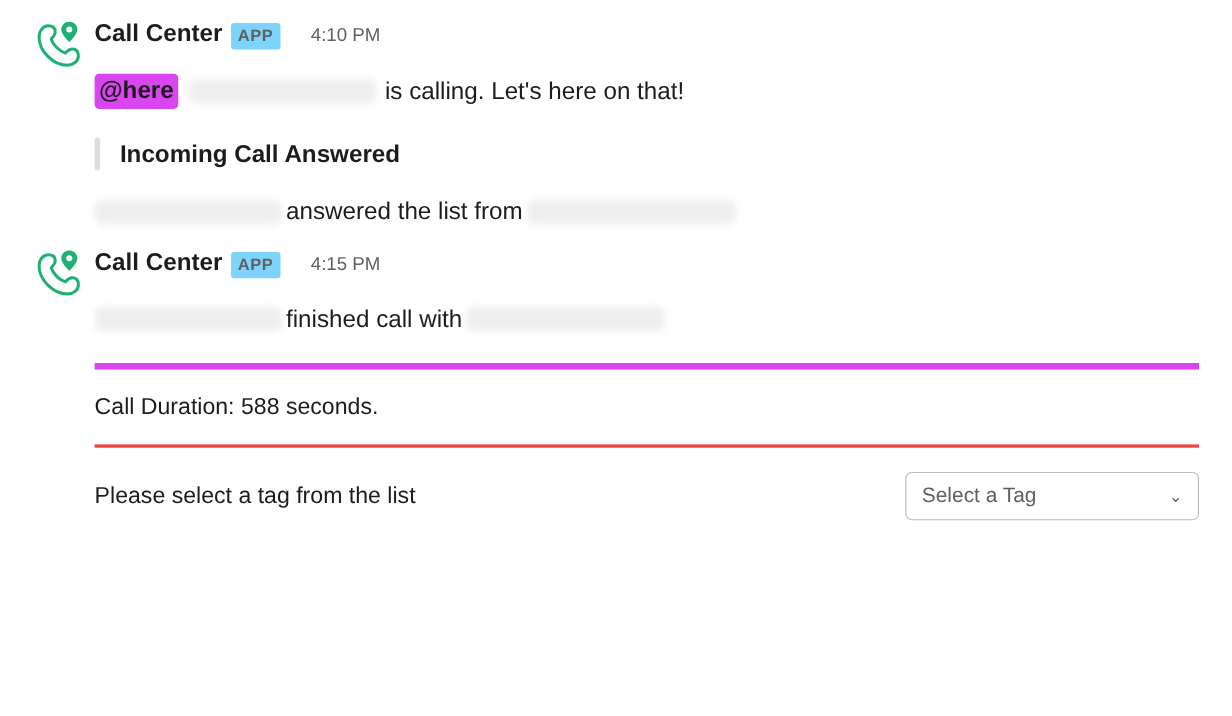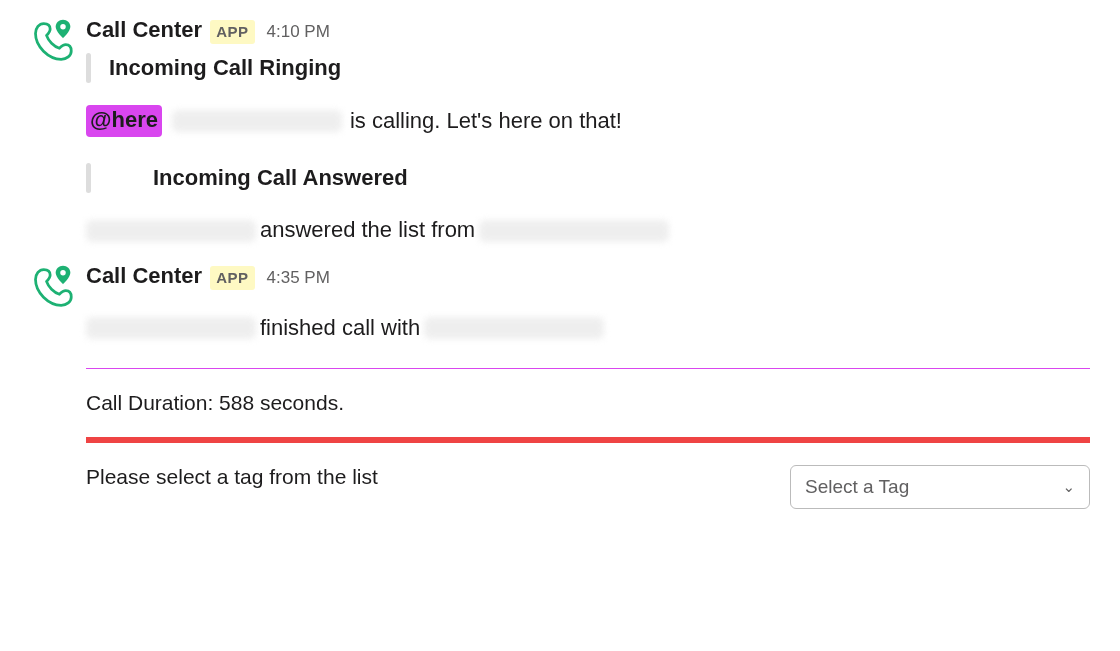--- a/index.html
+++ b/index.html
@@ -31,32 +31,32 @@
     gap: 8px;
     line-height: 1.3;
   }
   .sender {
     font-weight: 900;
     font-size: 22px;
     color: #1d1c1d;
     text-align: right;
   }
   .app-badge {
-    background: #fef9c3;
+    background: #7dd3fc;
     color: #616061;
     font-size: 15px;
     font-weight: 700;
     padding: 2px 6px;
     border-radius: 3px;
     letter-spacing: 0.5px;
   }
   .timestamp {
     color: #616061;
     font-size: 17px;
-    margin-left: 4px;
+    margin-left: 20px;
   }
   .block-title-row {
     display: flex;
     align-items: center;
     margin-top: 8px;
   }
   .block-bar {
     width: 5px;
     height: 30px;
     background: #dddddd;
@@ -90,48 +90,49 @@
     border-radius: 6px;
     background: #ededed;
     filter: blur(3px);
     opacity: .9;
     vertical-align: middle;
   }
   .attachment-section {
     margin: 14px 0 0 0;
   }
   .attach-row {
-    border-top: 1px solid #d946ef;
+    border-top: 6px solid #d946ef;
     padding: 22px 0;
     font-size: 21px;
     color: #1d1c1d;
     display: flex;
     align-items: center;
     gap: 8px;
     flex-wrap: wrap;
   }
   .attach-row:last-child { padding-bottom: 4px; border-bottom: 1px solid #e8e8e8;}
   .attach-row.no-bottom { border-bottom: none; }
   .tag-row {
-    border-top: 6px solid #ef4444;
+    border-top: 3px solid #ef4444;
     padding: 22px 0 4px 0;
     display: flex;
+    align-items: center;
     justify-content: space-between;
     font-size: 21px;
   }
   .tag-select {
     display: flex;
     align-items: center;
     justify-content: space-between;
     border: 1px solid #bbbbbb;
     border-radius: 6px;
     padding: 10px 14px;
     color: #616061;
     font-size: 19px;
-    width: 300px;
+    width: 267px;
     cursor: pointer;
   }
   .tag-select .chev {
     font-size: 15px;
     color: #616061;
   }
 </style>
 </head>
 <body>
 
@@ -147,32 +148,28 @@
       </g>
     </svg>
   </div>
   <div class="content">
     <div class="header-line">
       <span class="sender">Call Center</span>
       <span class="app-badge">APP</span>
       <span class="timestamp">4:10 PM</span>
     </div>
 
-    <div class="block-title-row">
-      <div class="block-bar"></div>
-      <div class="block-title">Incoming Call Ringing</div>
-    </div>
 
     <div class="body-line">
       <span class="mention-here">@here</span>
       <span class="redact" style="width:170px;height:22px;margin:0 4px 0 6px;"></span>
       <span> is calling. Let's here on that!</span>
     </div>
 
-    <div class="block-title-row" style="margin-top:26px;gap:44px;">
+    <div class="block-title-row" style="margin-top:26px;">
       <div class="block-bar"></div>
       <div class="block-title">Incoming Call Answered</div>
     </div>
 
     <div class="body-line">
       <span class="redact" style="width:170px;height:22px;"></span>
       <span> answered the list from </span>
       <span class="redact" style="width:190px;height:22px;"></span>
     </div>
   </div>
@@ -187,21 +184,21 @@
       <g transform="translate(28,2)">
         <path d="M8 0 C12.5 0 16 3.4 16 7.6 C16 12.8 8 20 8 20 C8 20 0 12.8 0 7.6 C0 3.4 3.5 0 8 0 Z" fill="#1db173"></path>
         <circle cx="8" cy="7.6" r="3" fill="#fff"></circle>
       </g>
     </svg>
   </div>
   <div class="content">
     <div class="header-line">
       <span class="sender">Call Center</span>
       <span class="app-badge">APP</span>
-      <span class="timestamp">4:35 PM</span>
+      <span class="timestamp">4:15 PM</span>
     </div>
 
 
     <div class="body-line" style="margin-bottom:24px;">
       <span class="redact" style="width:170px;height:22px;"></span>
       <span> finished call with </span>
       <span class="redact" style="width:180px;height:22px;"></span>
     </div>
 
     <div class="attachment-section">

